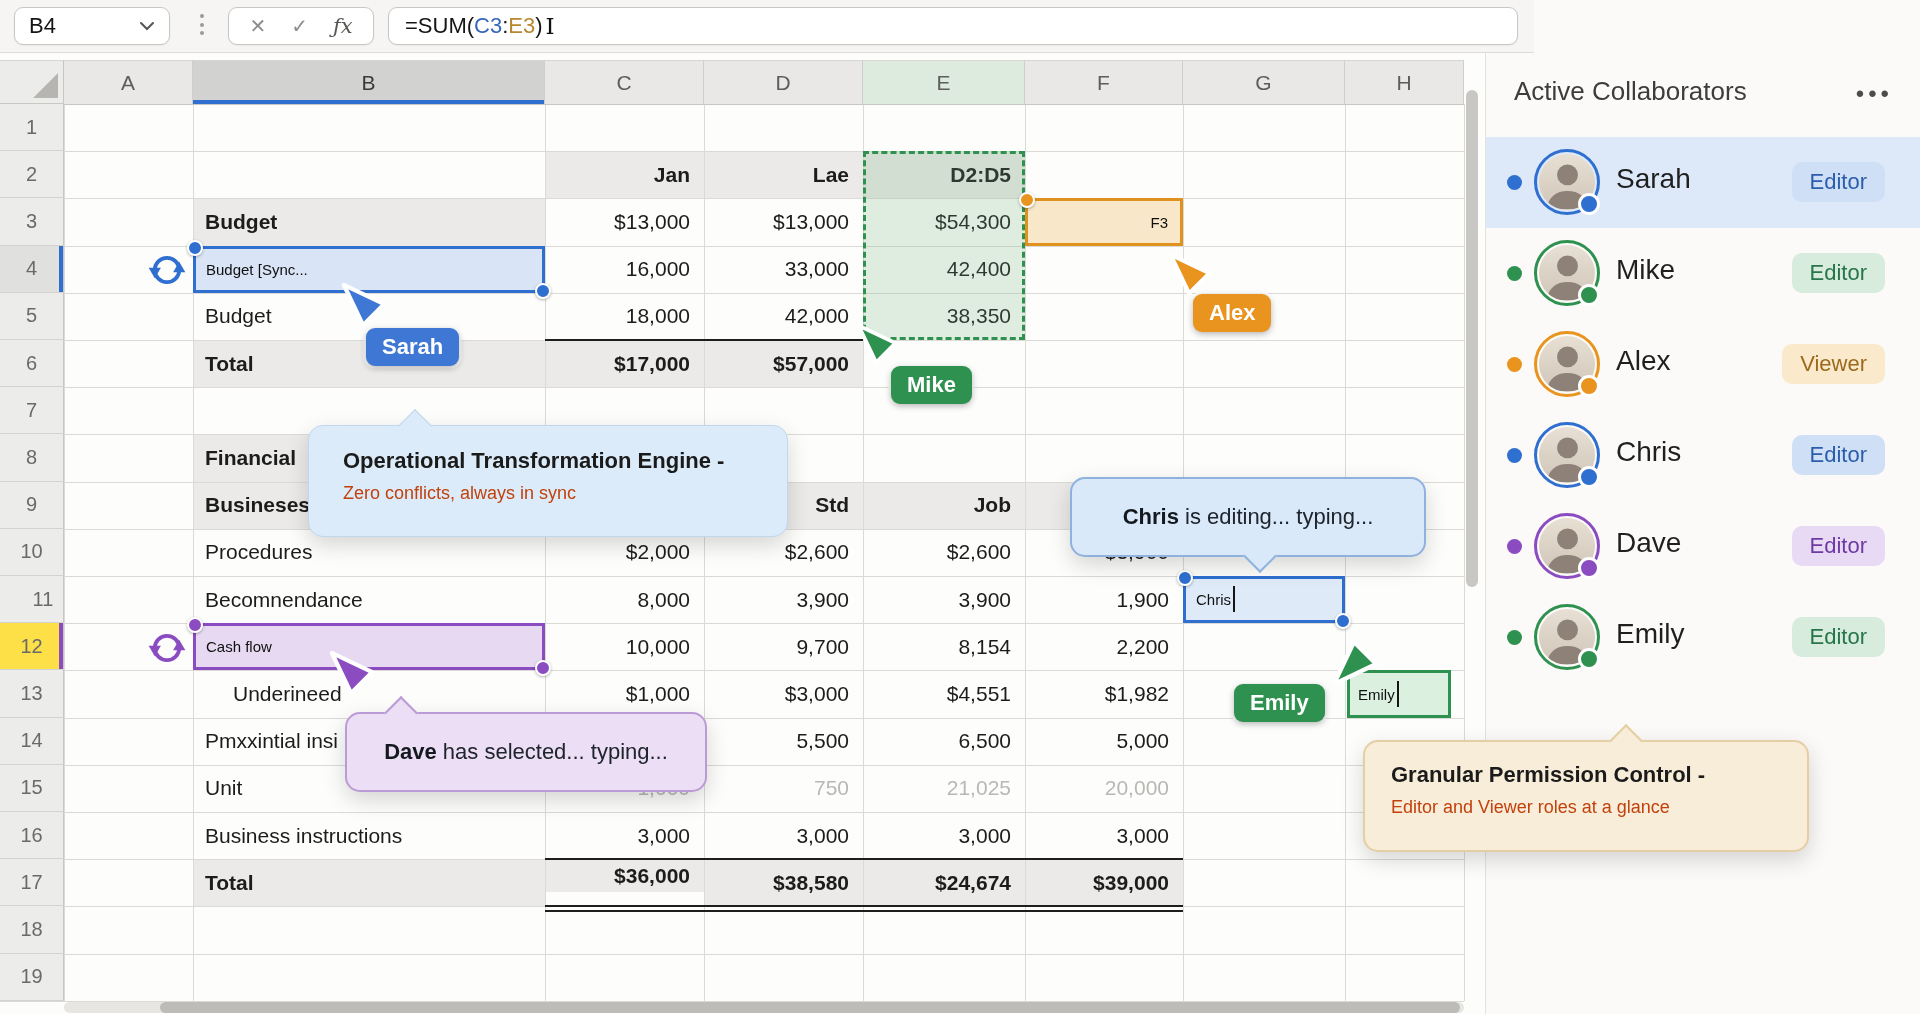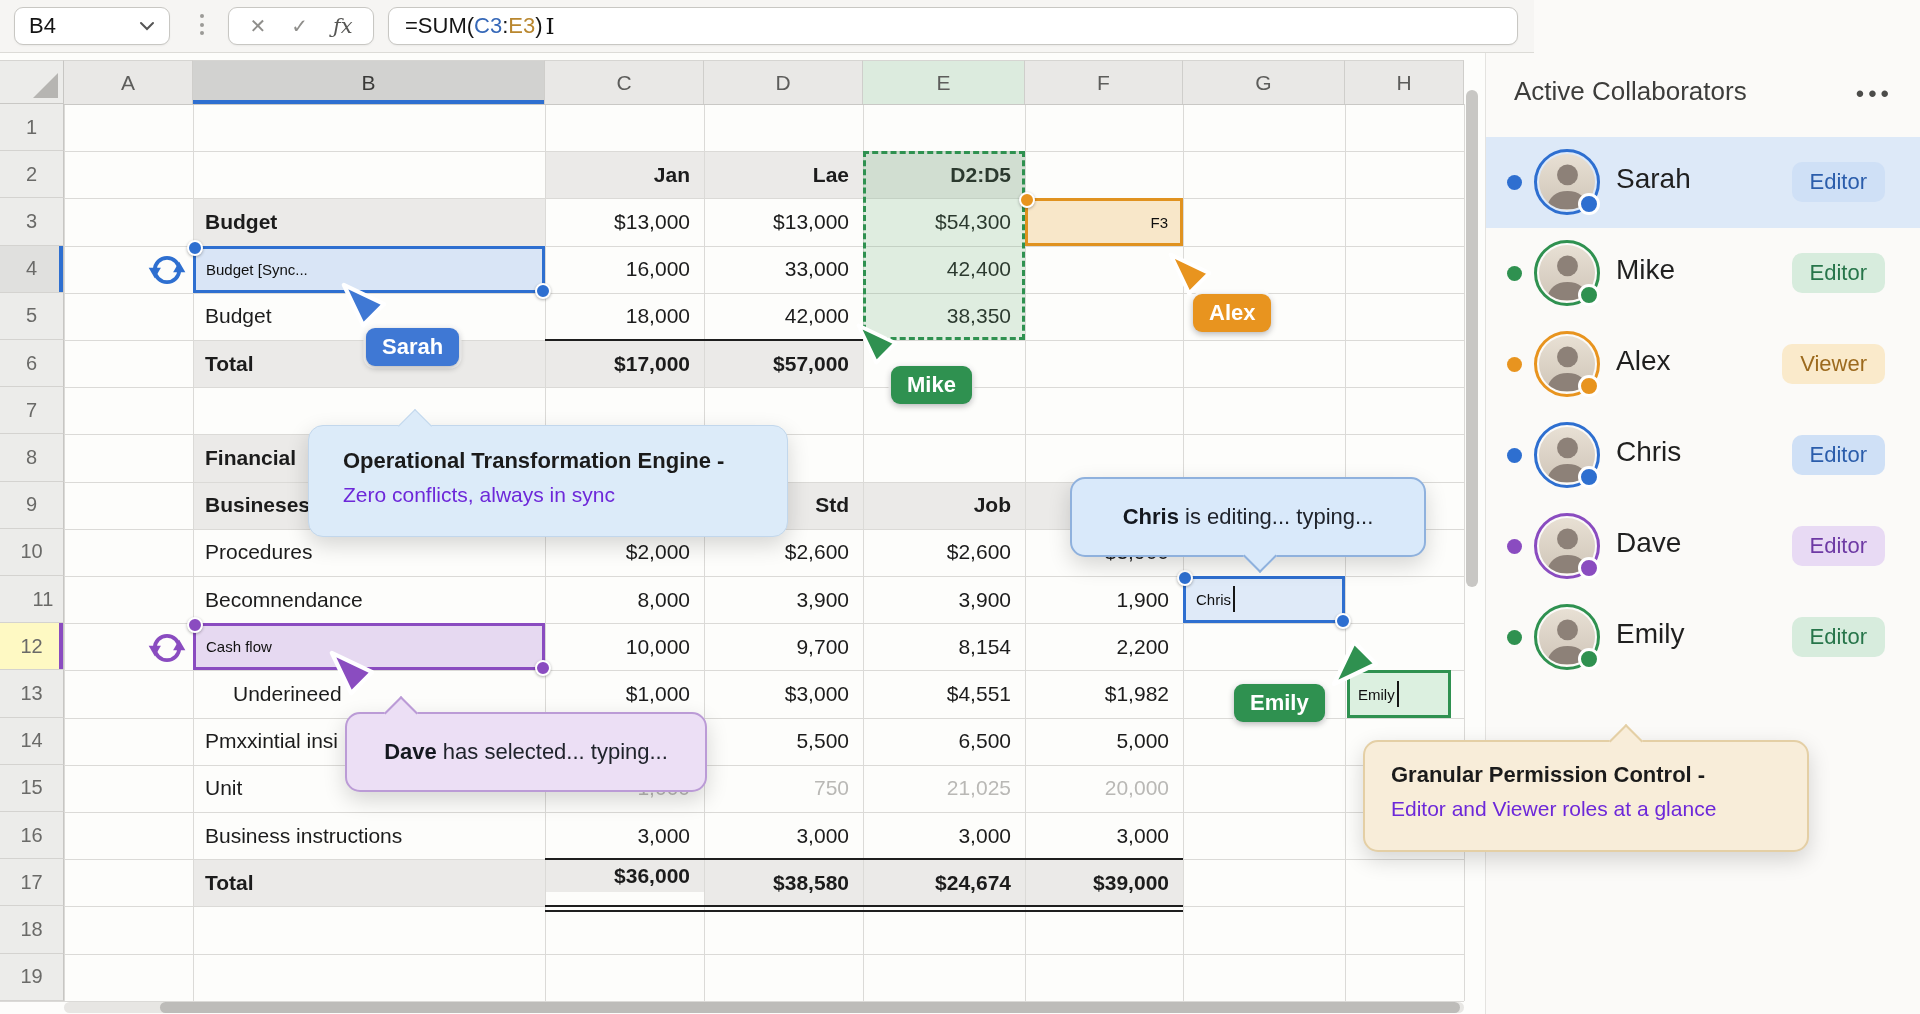--- a/index.html
+++ b/index.html
@@ -35,21 +35,21 @@
           border-left:25px solid transparent;border-bottom:25px solid #b6b5b2;}
   .colhdr{position:absolute;top:60px;height:44px;background:#e9e8e6;border-right:1px solid #cfcecb;
           border-top:1px solid #d6d5d2;box-sizing:border-box;display:flex;align-items:center;
           justify-content:center;font-size:21px;color:#5d5d5b;z-index:3;}
   .colhdr.sel-b{background:#d2d2d0;box-shadow:inset 0 -4px 0 #2e6fd0;color:#3a3a38;}
   .colhdr.sel-e{background:#dcebde;}
   .rowhdr{position:absolute;left:0;width:64px;background:#ececea;border-bottom:1px solid #d4d3d0;
           border-right:1px solid #c7c6c3;box-sizing:border-box;display:flex;align-items:center;
           justify-content:center;font-size:20px;color:#6a6a68;z-index:3;}
   .rowhdr.acc-blue{background:#e0e0de;box-shadow:inset -4px 0 0 #2e6fd0;}
-  .rowhdr.acc-purple{background:#fef9c3;box-shadow:inset -4px 0 0 #8a4cc0;}
+  .rowhdr.acc-purple{background:#fde047;box-shadow:inset -4px 0 0 #8a4cc0;}
   .gridline-v{position:absolute;width:1px;background:#dbdad7;z-index:2;}
   .gridline-h{position:absolute;height:1px;background:#dbdad7;left:0;width:1464px;z-index:2;}
   .hdrline{position:absolute;left:0;width:1464px;height:2px;background:#c9c8c5;top:103px;z-index:3;}
 
   
   .cell{position:absolute;box-sizing:border-box;font-size:21px;color:#1c1c1c;display:flex;
         align-items:center;z-index:1;background:#fdfdfb;}
   .cell.num{justify-content:flex-end;padding-right:14px;}
   .cell.lbl{justify-content:flex-start;padding-left:12px;}
   .cell.b{font-weight:bold;}
@@ -95,21 +95,21 @@
   #badge-sarah{left:366px;top:328px;background:#3f78d4;}
   #badge-mike{left:891px;top:366px;background:#2f9150;}
   #badge-alex{left:1193px;top:294px;background:#e8941f;}
   #badge-emily{left:1234px;top:684px;background:#2f9150;}
 
   
   .tip{position:absolute;z-index:9;border-radius:15px;box-sizing:border-box;
        box-shadow:0 8px 22px rgba(0,0,0,.16);}
   .tip .caret{position:absolute;width:24px;height:24px;transform:rotate(45deg);box-sizing:border-box;}
   .tip-title{font-weight:bold;font-size:22px;color:#1b1b1b;white-space:nowrap;}
-  .tip-body{font-size:21px;color:#6d28d9;margin-top:9px;white-space:nowrap;}
+  .tip-body{font-size:18px;color:#c2410c;margin-top:9px;white-space:nowrap;}
   .tip-line{font-size:22px;color:#20242c;white-space:nowrap;}
   .tip-line b{color:#14181f;}
   #tip-ot{left:308px;top:425px;width:480px;height:112px;background:#dcebf9;
           border:1.5px solid #c2d7ec;padding:22px 0 0 34px;}
   #tip-ot .caret{top:-12px;left:94px;background:#dcebf9;border-left:1.5px solid #c2d7ec;border-top:1.5px solid #c2d7ec;}
   #tip-chris{left:1070px;top:477px;width:356px;height:80px;background:#d9e9fa;border:2px solid #8fb1dd;
           display:flex;align-items:center;justify-content:center;}
   #tip-chris .caret{bottom:-13px;left:176px;background:#d9e9fa;border-right:2px solid #8fb1dd;border-bottom:2px solid #8fb1dd;}
   #tip-dave{left:345px;top:712px;width:362px;height:80px;background:#ecdff5;border:2px solid #bb9bd6;
           display:flex;align-items:center;justify-content:center;}

